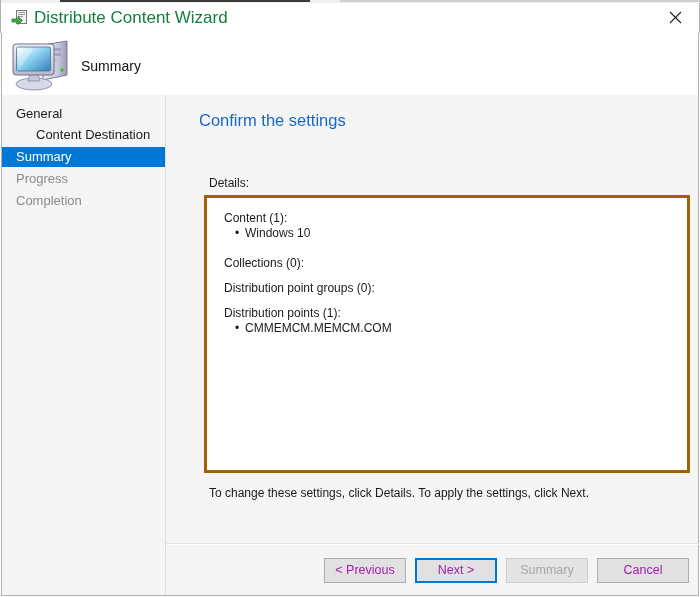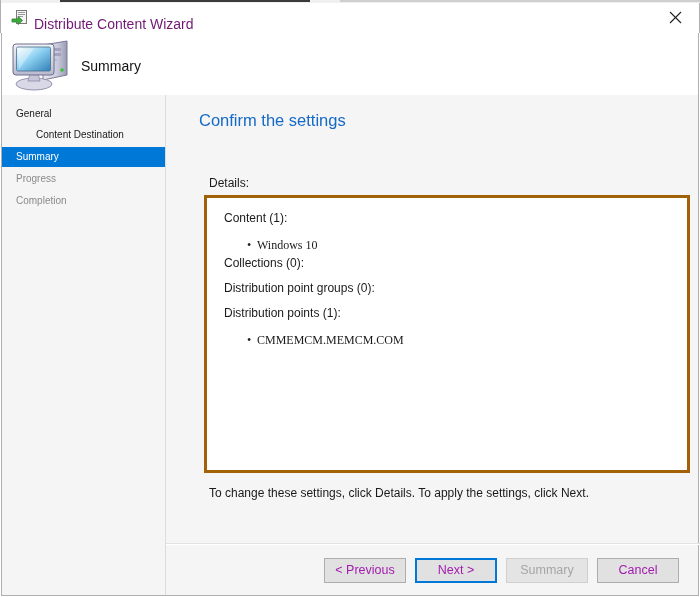--- a/index.html
+++ b/index.html
@@ -53,23 +53,23 @@
     border-right: 1px solid #b0b0b0;
     box-sizing: border-box;
   }
   .title-icon {
     position: absolute;
     left: 10px; top: 7px;
     width: 17px; height: 17px;
   }
   .title-text {
     position: absolute;
-    left: 33px; top: 13px;
-    font-size: 14px;
-    color: #701a75;
+    left: 33px; top: 7px;
+    font-size: 17px;
+    color: #15803d;
     line-height: 16px;
     white-space: nowrap;
   }
   .close-btn {
     position: absolute;
     right: 1px; top: 0px;
     width: 45px; height: 29px;
     display: flex;
     align-items: center;
     justify-content: center;
@@ -122,21 +122,21 @@
   .sidebar-divider {
     position: absolute;
     left: 163px; top: 0;
     width: 1px; height: 100%;
     background: #dcdcdc;
   }
   .nav-item {
     position: absolute;
     left: 0;
     width: 163px; height: 20px;
-    font-size: 10px;
+    font-size: 13px;
     line-height: 20px;
     color: #1a1a1a;
     white-space: nowrap;
     cursor: default;
   }
   .nav-item.indent  { text-indent: 34px; }
   .nav-item.plain   { text-indent: 14px; }
   .nav-item.dim     { color: #8a8a8a; }
   .nav-item.active  {
     background: #0078d7;
@@ -177,23 +177,22 @@
     position: absolute;
     left: 17px;
     font-size: 12px;
     color: #1a1a1a;
     line-height: 15px;
     white-space: nowrap;
   }
   .detail-group .g-title { display: block; }
   .detail-group ul {
     list-style: none;
-    margin: 12px;
+    margin: 0;
     padding: 0 0 0 21px;
-    font-family: Liberation Serif, serif;
   }
   .detail-group li {
     position: relative;
     line-height: 15px;
   }
   .detail-group li::before {
     content: "\2022";
     position: absolute;
     left: -10px;
     top: 0;
@@ -243,21 +242,21 @@
     line-height: 21px;
   }
   .btn.disabled {
     color: #a6a6a6;
     background: #e4e4e4;
     border-color: #cfcfcf;
   }
   .btn-prev    { left: 158px; width: 82px; }
   .btn-next    { left: 249px; width: 82px; }
   .btn-summary { left: 340px; width: 82px; }
-  .btn-cancel  { left: 431px; width: 82px; }
+  .btn-cancel  { left: 431px; width: 92px; }
 </style>
 </head>
 <body>
 
 <div class="window">
 
   <div class="bg-sliver">
     <div class="edge-l"></div>
     <div class="edge-m"></div>
     <div class="edge-r"></div>

